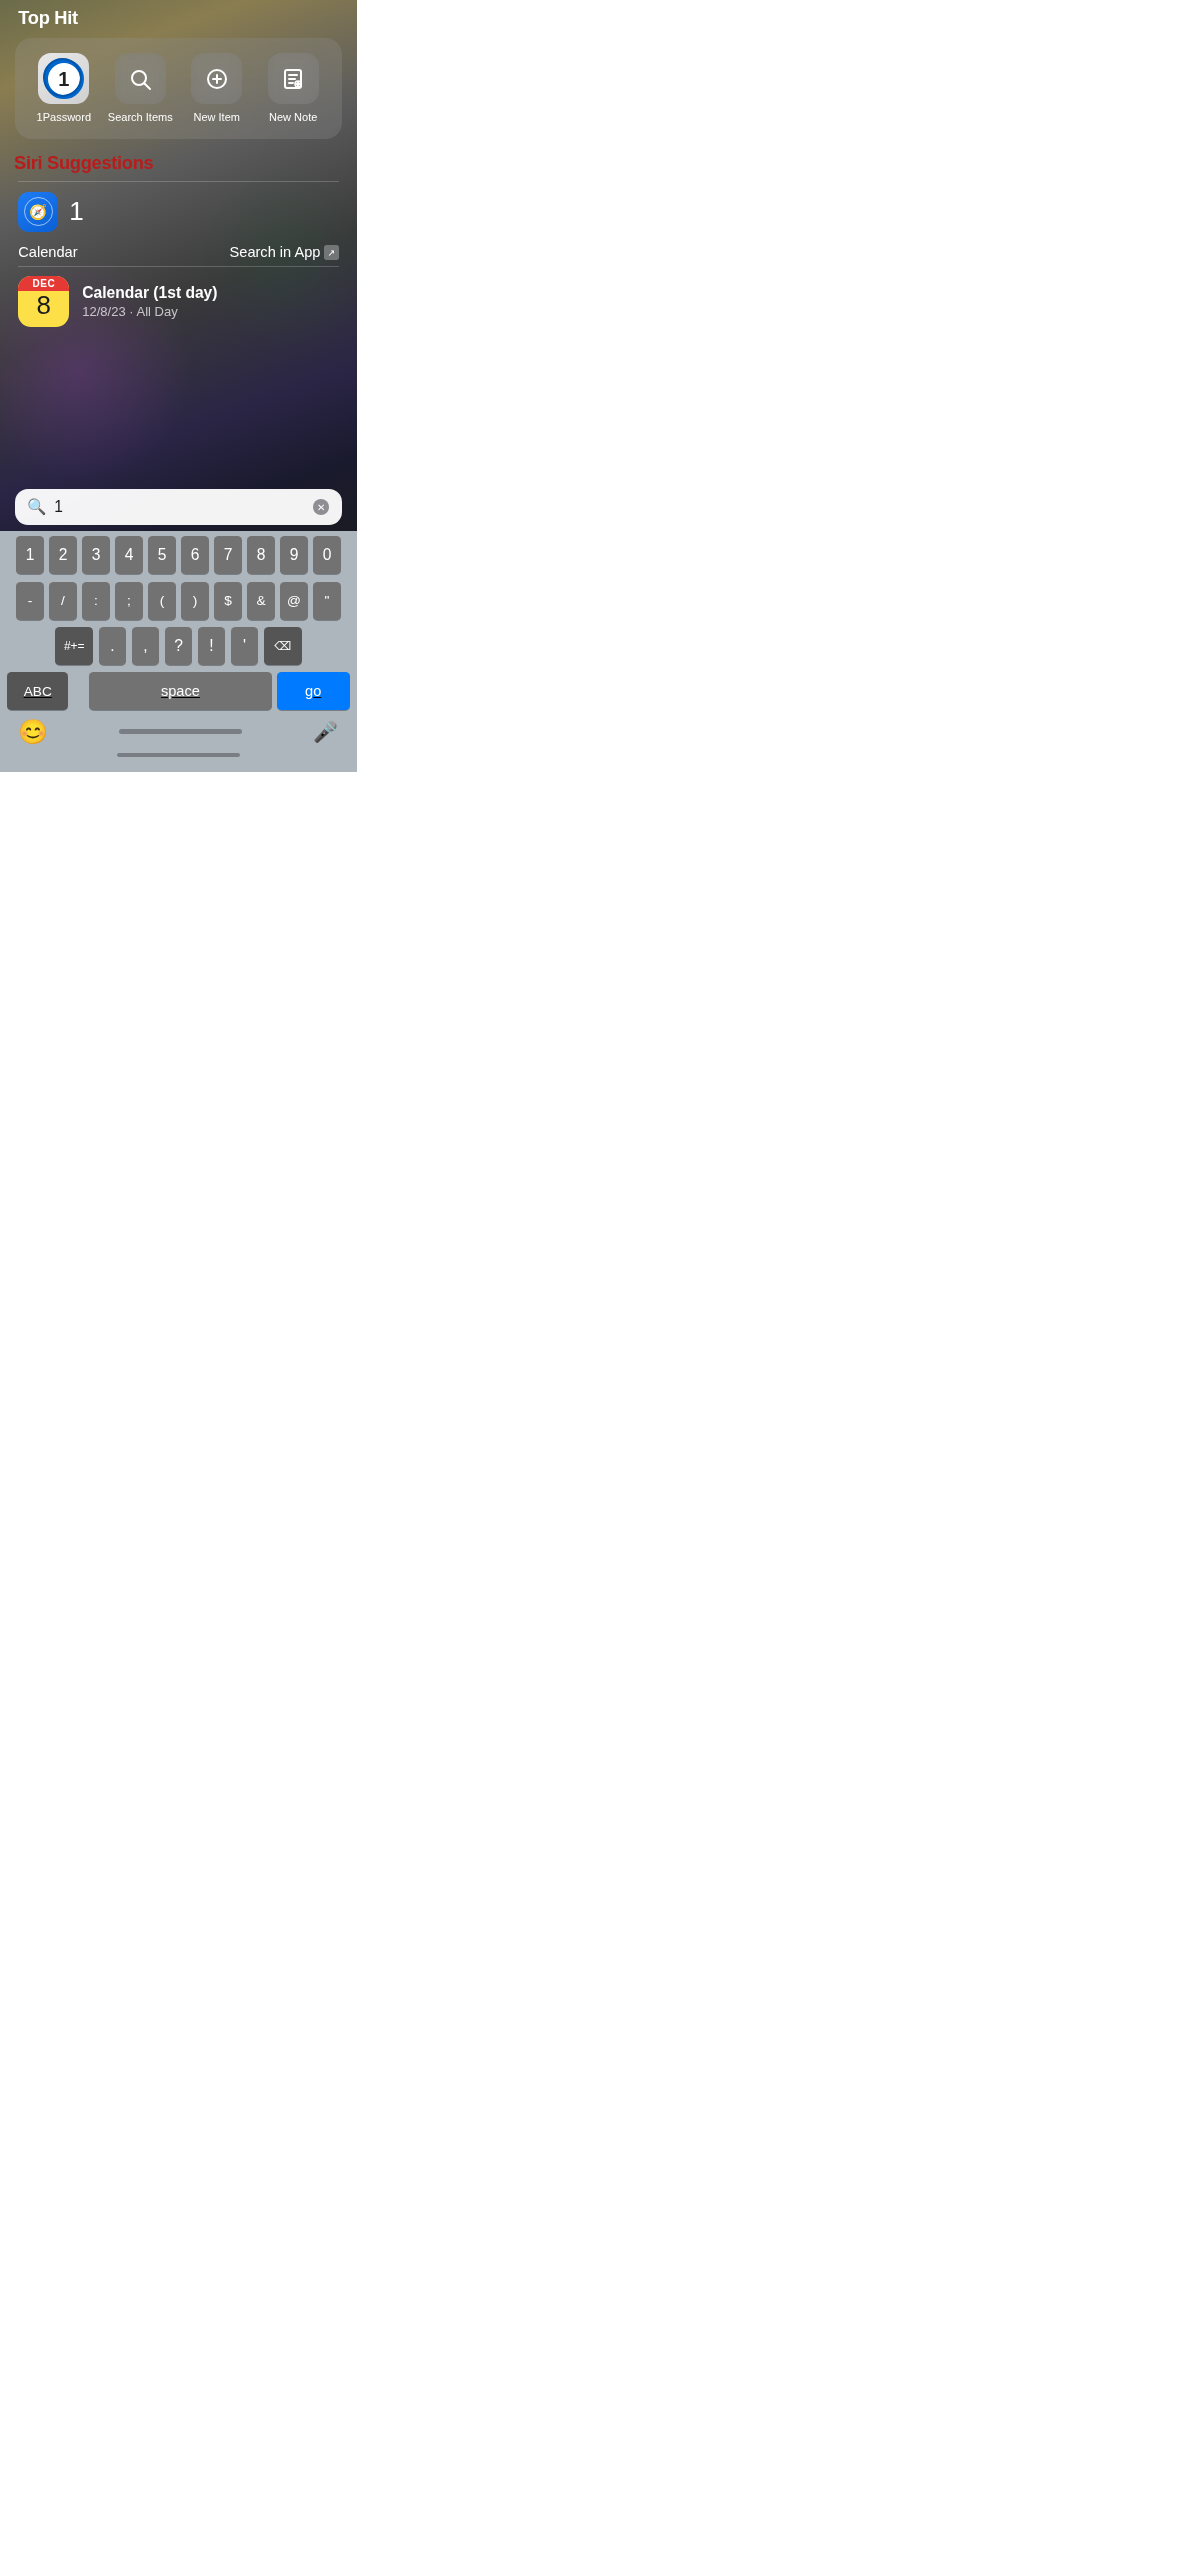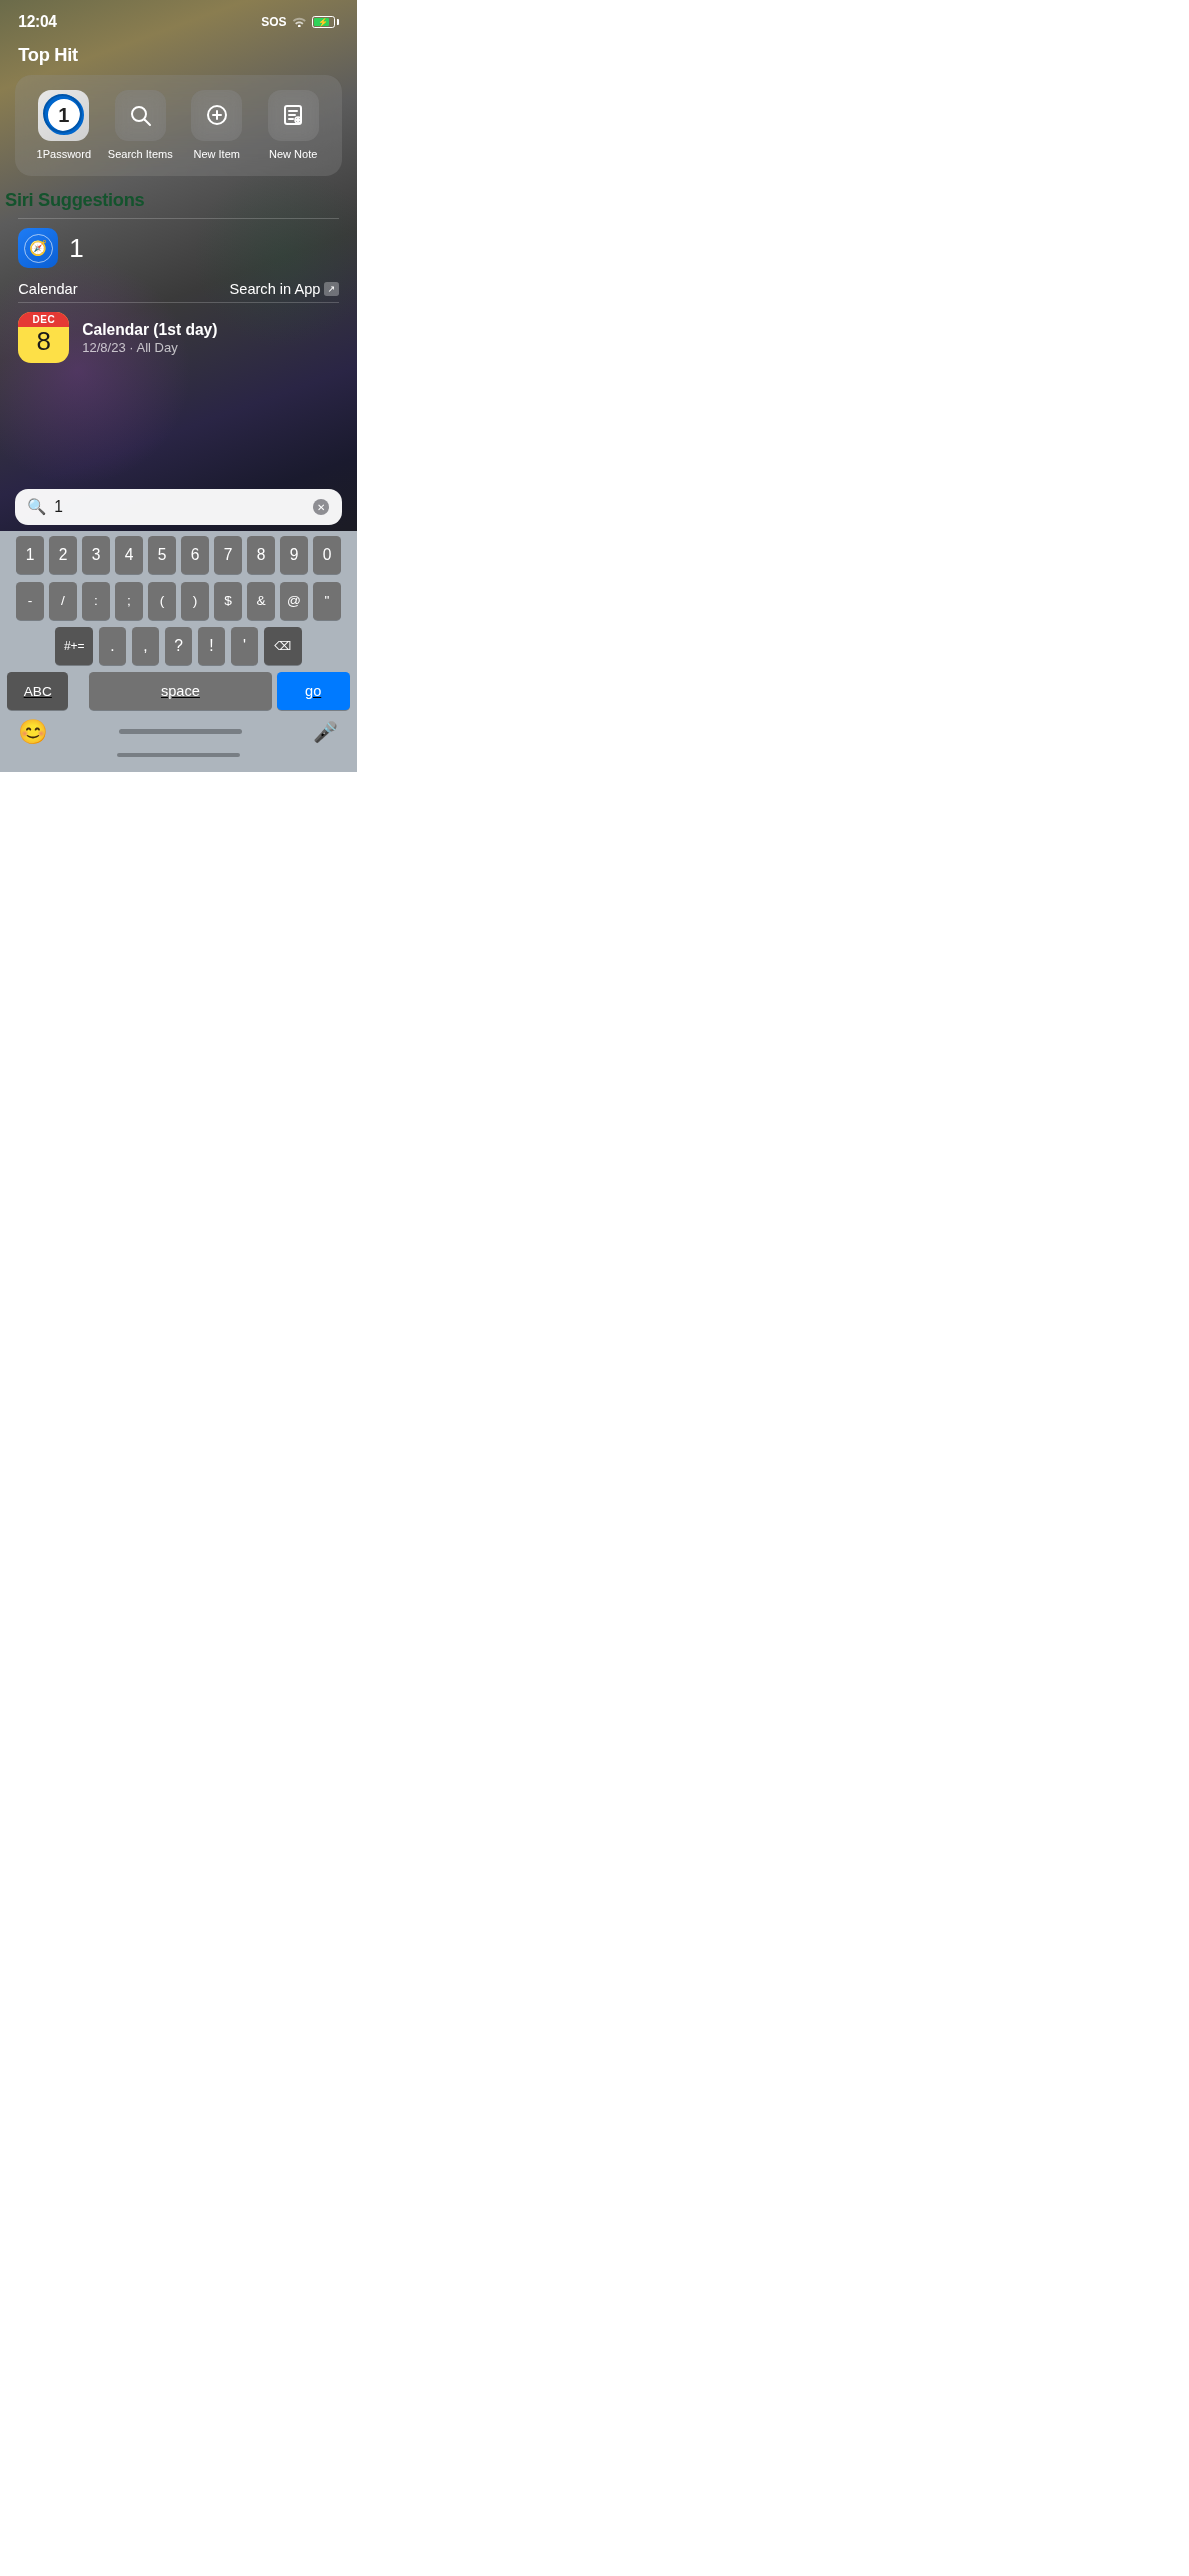--- a/index.html
+++ b/index.html
@@ -227,24 +227,24 @@
     .app-label {
       color: white;
       font-size: 11px;
       text-align: center;
       line-height: 1.2;
       font-weight: 400;
     }
 
     
     .siri-label {
-      color: #14532d;
+      color: #b91c1c;
       font-size: 18.3px;
       font-weight: 700;
-      padding: 13px 5px 0;
+      padding: 13px 14px 0;
       letter-spacing: -0.3px;
     }
 
     .divider {
       height: 0.9px;
       background: rgba(255,255,255,0.2);
       margin: 7.3px 18.3px 0;
     }
 
     
@@ -561,40 +561,20 @@
 <body>
 
 <div class="bg"></div>
 <div class="bg-blur">
   <div class="bg-blob1"></div>
   <div class="bg-blob2"></div>
 </div>
 
 <div class="content">
 
-  <div class="status-bar">
-    <span class="status-time">12:04</span>
-    <div class="status-icons">
-      <span class="sos-text">SOS</span>
-      <span class="wifi-icon">
-        <svg width="14.6" height="11" viewBox="0 0 16 12" fill="white">
-          <path d="M8 9.5a1.5 1.5 0 100 3 1.5 1.5 0 000-3z"></path>
-          <path d="M8 6C6.2 6 4.6 6.7 3.4 7.9l1.4 1.4C5.7 8.5 6.8 8 8 8s2.3.5 3.2 1.3l1.4-1.4C11.4 6.7 9.8 6 8 6z" opacity="0.7"></path>
-          <path d="M8 2C5.2 2 2.7 3.1 0.9 4.9l1.4 1.4C3.8 4.8 5.8 4 8 4s4.2.8 5.7 2.3l1.4-1.4C13.3 3.1 10.8 2 8 2z" opacity="0.4"></path>
-        </svg>
-      </span>
-      <div class="battery-icon">
-        <div class="battery-body">
-          <div class="battery-fill"></div>
-          <span class="battery-bolt">⚡</span>
-        </div>
-        <div class="battery-tip"></div>
-      </div>
-    </div>
-  </div>
 
   <div class="section-label">Top Hit</div>
   <div class="top-hit-card">
 
     <div class="app-item">
       <div class="app-icon-wrapper onepassword-icon">
         <div class="ring">
           <span class="onepassword-digit">1</span>
         </div>
       </div>

